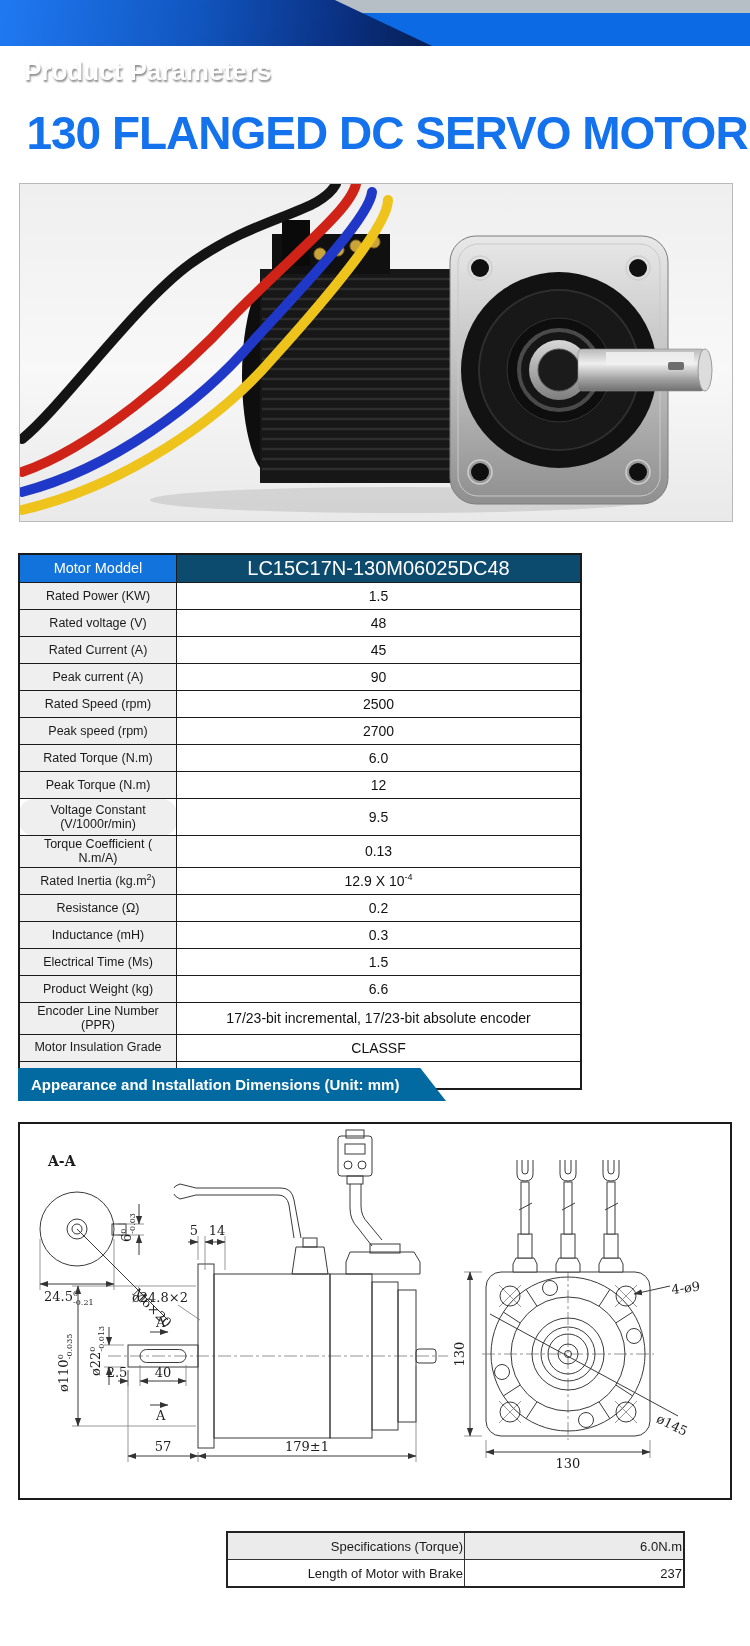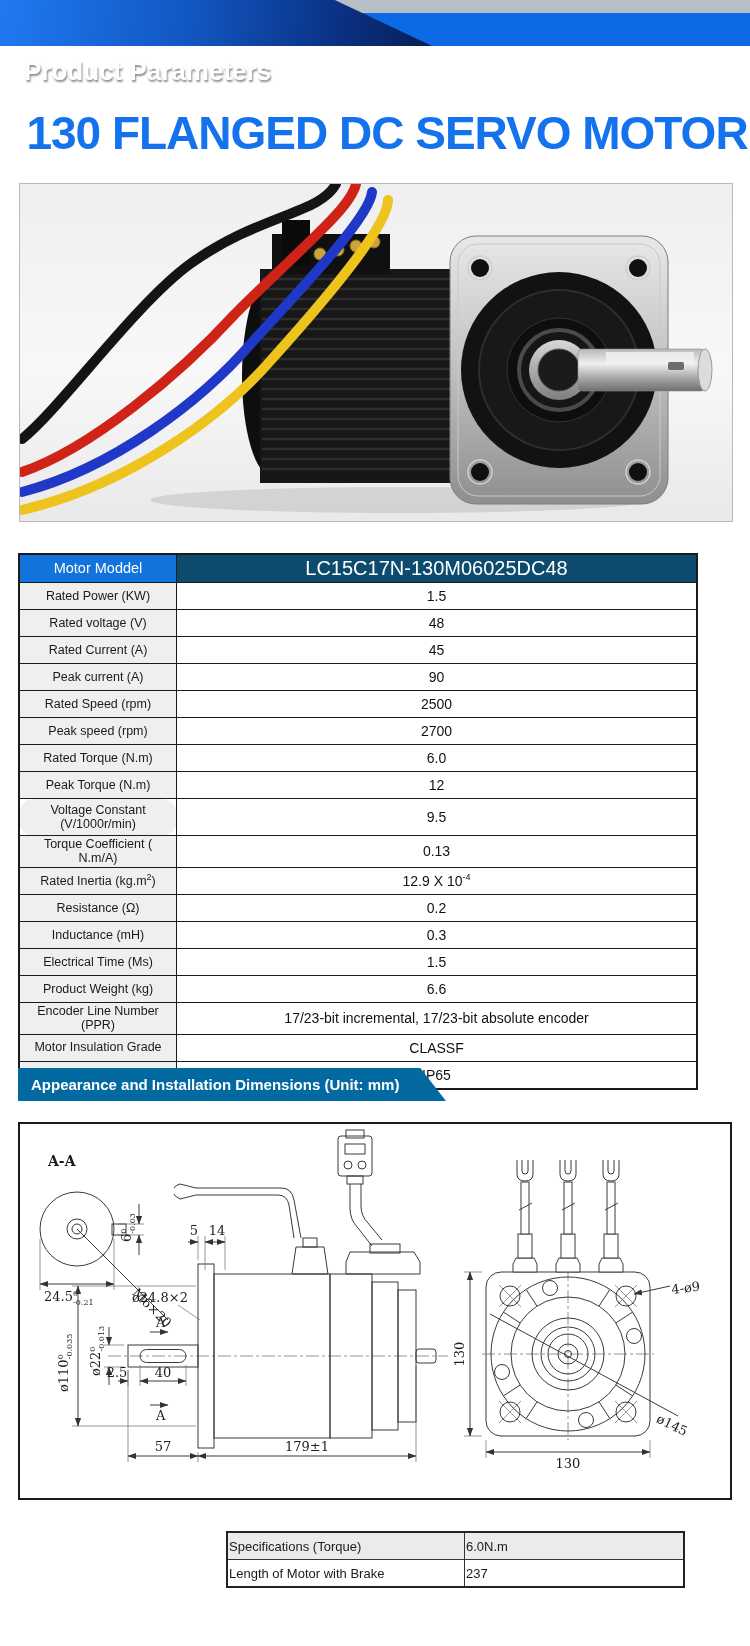--- a/index.html
+++ b/index.html
@@ -19,21 +19,21 @@
   
   .title{position:absolute;top:104px;left:12px;width:750px;text-align:center;
       color:#1472ed;font-size:46px;font-weight:bold;letter-spacing:-1px;line-height:58px;}
 
   
   .photo{position:absolute;top:183px;left:19px;width:712px;height:337px;
       border:1px solid #b9b9b9;background:linear-gradient(180deg,#efefef 0%,#f8f8f8 55%,#e9e9e9 100%);}
   .photo svg{display:block;}
 
   
-  .spec{position:absolute;top:553px;left:18px;width:680px;border-collapse:collapse;
+  .spec{position:absolute;top:553px;left:18px;width:564px;border-collapse:collapse;
       table-layout:fixed;border:2px solid #1b1b1b;}
   .spec td{border:1px solid #1b1b1b;text-align:center;vertical-align:middle;padding:1px 3px;}
   .spec td.lab{width:150px;background:#efefef;font-size:12.5px;color:#1a1a1a;line-height:1.15;}
   .spec td.val{font-size:14px;color:#111;}
   .spec tr td{height:24px;}
   .spec tr.hdr td{height:25px;background:#0c4a6e;color:#fff;font-size:20px;}
   .spec tr.hdr td.lab{background:#1273dc;color:#fff;font-size:14.5px;}
   .spec tr.tall td{height:34px;border-radius:15px;}
   .spec sup{font-size:9px;}
 
@@ -48,21 +48,21 @@
   .cad{font:13px "DejaVu Serif",serif;fill:#1d1d1d;}
   .cadb{font:14px "DejaVu Serif",serif;font-weight:bold;fill:#1d1d1d;}
   .tols{font-size:8px;}
   .ln{stroke:#3a3a3a;stroke-width:1;fill:none;}
   .thin{stroke:#6a6a6a;stroke-width:.7;fill:none;}
   .cl{stroke:#7a7a7a;stroke-width:.8;fill:none;stroke-dasharray:13 3 3 3;}
 
   
   .dimtab{position:absolute;top:1531px;left:226px;width:459px;border-collapse:collapse;
       table-layout:fixed;border:2px solid #222;}
-  .dimtab td{border:1px solid #333;text-align:left;height:24px;font-size:13px;color:#1a1a1a;margin-left:48px;}
+  .dimtab td{border:1px solid #333;text-align:right;height:24px;font-size:13px;color:#1a1a1a;margin-left:48px;}
   .dimtab tr.hdr td{background:#ebebeb;}
   .dimtab td.lab{width:234px;}
 </style>
 </head>
 <body>
 
 <div class="page">
 
   <div class="banner1">
     <div class="gray"></div>

